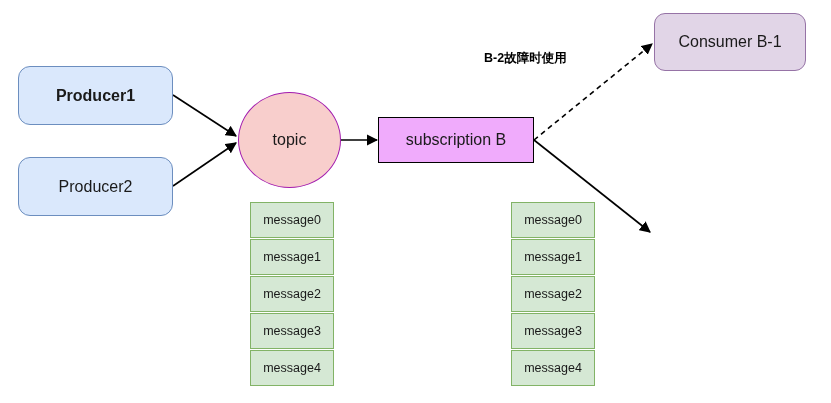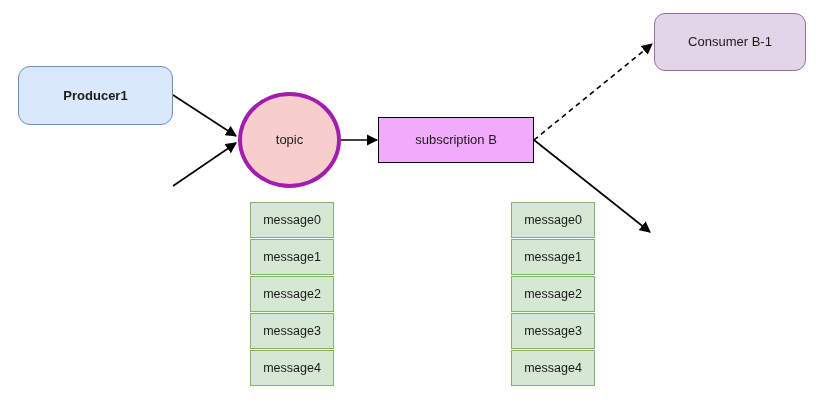--- a/index.html
+++ b/index.html
@@ -27,31 +27,31 @@
     pointer-events: none;
   }
   .node {
     position: absolute;
     box-sizing: border-box;
     display: flex;
     align-items: center;
     justify-content: center;
     text-align: left;
     color: #1a1a1a;
-    font-size: 13px;
+    font-size: 16px;
     line-height: 1.2;
   }
   .producer {
     background: #dae8fc;
     border: 1px solid #6c8ebf;
     border-radius: 12px;
   }
   .topic {
     background: #f8cecc;
-    border: 4px solid #a21caf;
+    border: 1px solid #a21caf;
     border-radius: 50%;
   }
   .subscription {
     background: #f0abfc;
     border: 1.6px solid #000000;
     border-radius: 0;
   }
   .consumer {
     background: #e1d5e7;
     border: 1px solid #9673a6;
@@ -107,34 +107,38 @@
 
     <line x1="534" y1="140" x2="652" y2="44" stroke="#000000" stroke-width="1.6" stroke-dasharray="5 4" marker-end="url(#arrow-dash)"></line>
 
     <line x1="534" y1="140" x2="650" y2="232" stroke="#000000" stroke-width="1.6" marker-end="url(#arrow)"></line>
   </svg>
 
   <div class="node producer" style="left:18px; top:66px; width:155px; height:59px;font-weight:bold;">
     <span>Producer1</span>
   </div>
 
+  <div class="node producer" style="left:18px; top:157px; width:155px; height:59px;">
+    <span>Producer2</span>
+  </div>
 
   <div class="node topic" style="left:238px; top:92px; width:103px; height:96px;">
     <span>topic</span>
   </div>
 
   <div class="node subscription" style="left:378px; top:117px; width:156px; height:46px;">
     <span>subscription B</span>
   </div>
 
   <div class="node consumer" style="left:654px; top:13px; width:152px; height:58px;">
     <span>Consumer B-1</span>
   </div>
 
 
+  <div class="edge-label" style="left:484px; top:50px;">B-2故障时使用</div>
 
   <div class="msg-stack" style="left:250px; top:202px;">
     <div class="msg-box">message0</div>
     <div class="msg-box">message1</div>
     <div class="msg-box">message2</div>
     <div class="msg-box">message3</div>
     <div class="msg-box">message4</div>
   </div>
 
   <div class="msg-stack" style="left:511px; top:202px;">

